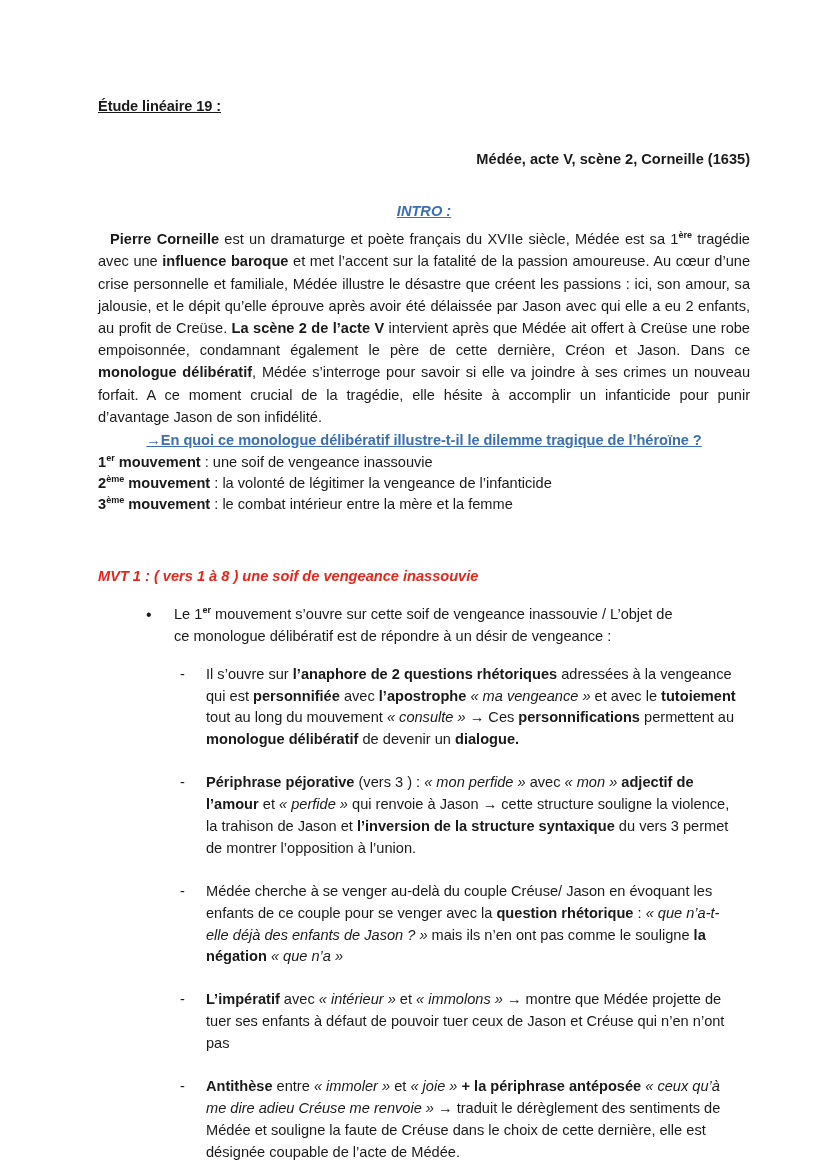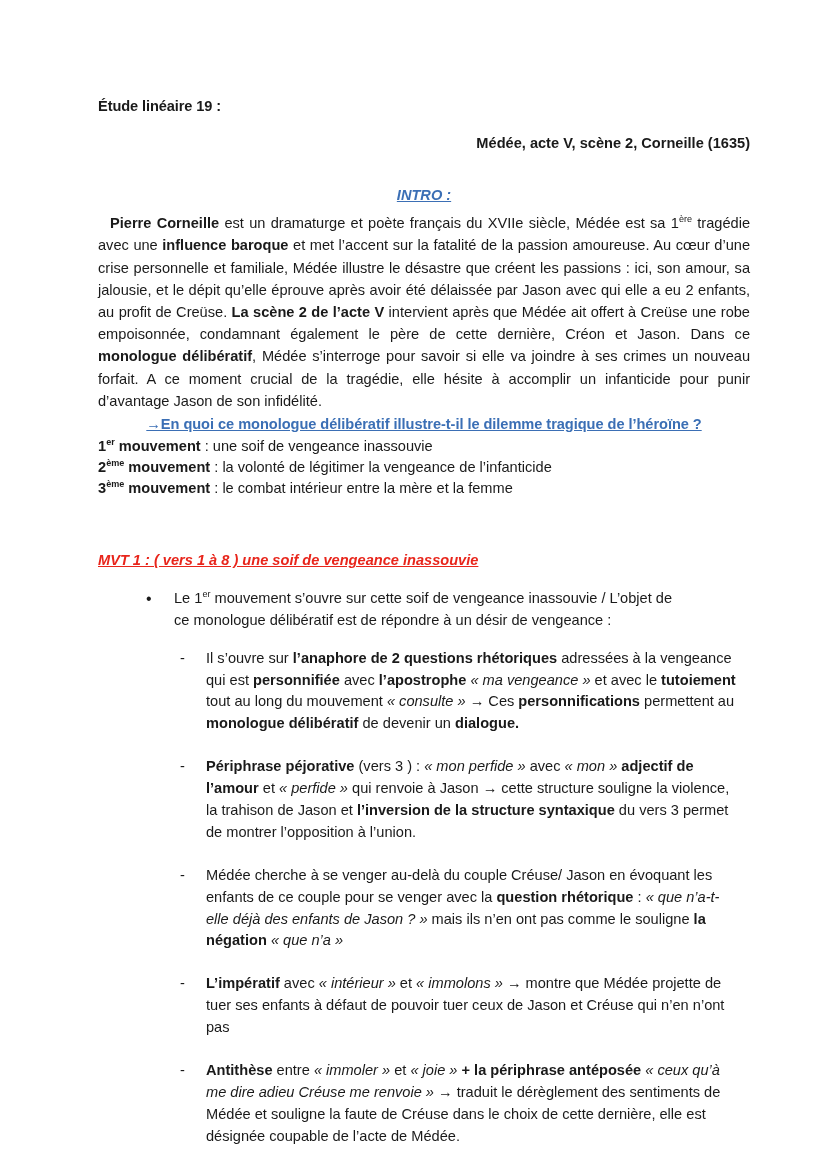--- a/index.html
+++ b/index.html
@@ -25,21 +25,22 @@
   }
   .doc-body {
     font-size: 14.6px;
     line-height: 1.47;
   }
 
   
   .study-heading {
     font-weight: bold;
     font-size: 14.6px;
-    margin: 0 0 16px 0;
+    text-decoration: underline;
+    margin: 0 0 32px 0;
     letter-spacing: -0.1px;
   }
   .work-title {
     font-weight: bold;
     font-size: 14.6px;
     text-align: right;
     margin: 0 0 30px 0;
     padding-left: 20px;
   }
   .section-label-blue {
@@ -57,21 +58,20 @@
     text-decoration: underline;
     font-size: 14.6px;
     margin: 2px 0 1px 0;
     letter-spacing: -0.05px;
     text-align: center;
   }
   .mvt-heading {
     color: #e8251b;
     font-weight: bold;
     font-style: italic;
-    text-decoration: underline;
     font-size: 14.6px;
     margin: 0 0 6px 0;
   }
 
   
   .intro-para {
     margin: 0 0 0 0;
     text-align: justify;
     text-indent: 12px;
     line-height: 1.52;
@@ -83,21 +83,21 @@
     font-size: 14.6px;
   }
   .mouvement-line .mv-label { font-weight: bold; }
 
   b, strong { font-weight: bold; }
   i, em { font-style: italic; }
   sup {
     font-size: 0.62em;
     vertical-align: super;
     line-height: 0;
-    font-weight: normal;
+    font-weight: bold;
   }
   .mouvement-line sup { font-weight: bold; }
   .gap-lg { height: 52px; }
 
   
   ul.main-bullets {
     list-style: none;
     margin: 16px;
     padding: 0;
   }

